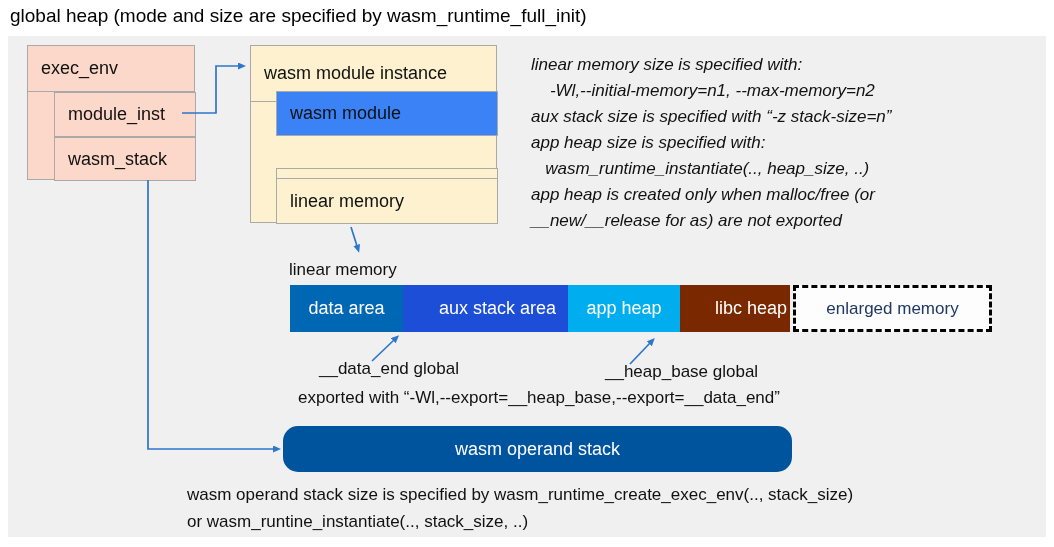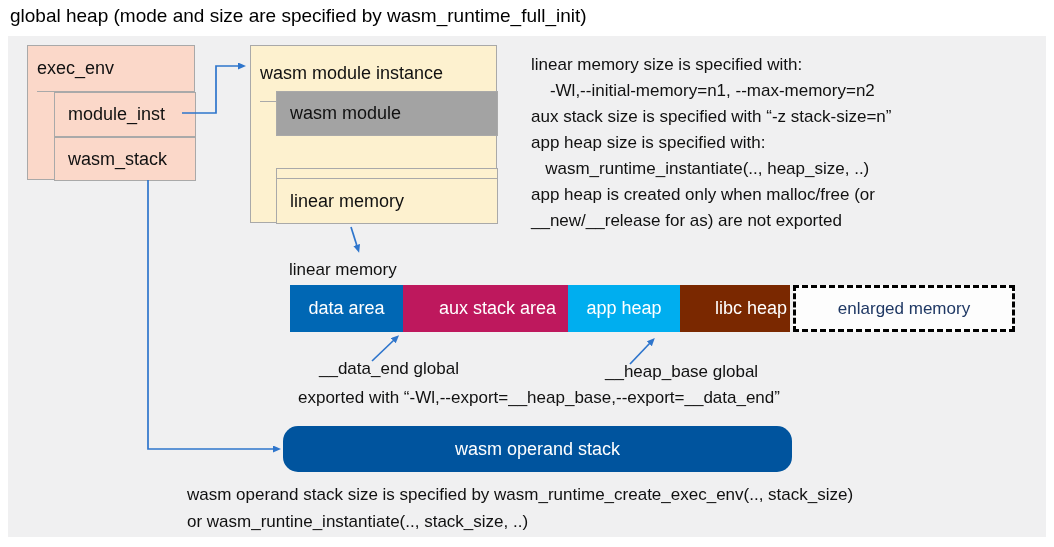--- a/index.html
+++ b/index.html
@@ -1,29 +1,29 @@
 <!DOCTYPE html>
 <html><head>
 <meta charset="utf-8">
 <style>
   html,body{margin:0;padding:0;background:#ffffff;}
   .stage{position:relative;width:1054px;height:547px;font-family:"Liberation Sans",sans-serif;color:#111;overflow:hidden;}
   .title{position:absolute;left:10px;top:5px;font-size:19px;color:#000;}
   .panel{position:absolute;left:8px;top:36px;width:1038px;height:501px;background:#f0f0f1;}
   .box{position:absolute;box-sizing:border-box;border:1px solid #a9a9a9;}
-  .box-header{box-sizing:border-box;height:46px;display:flex;align-items:center;font-size:18px;border-bottom:1px solid #a9a9a9;margin-left:9px;}
+  .box-header{box-sizing:border-box;height:46px;display:flex;align-items:center;padding-left:13px;font-size:18px;border-bottom:1px solid #a9a9a9;}
   .nested{display:flex;align-items:center;padding-left:13px;font-size:18px;}
   .outer-exec{left:27px;top:45px;width:168px;height:135px;}
   .outer-inst{left:250px;top:45px;width:247px;height:178px;}
   .outer-inst .box-header{height:56px;}
   .lm-label{position:absolute;left:289px;top:260px;font-size:17px;}
   .seg{position:absolute;top:285px;height:47px;display:flex;align-items:center;justify-content:center;color:#fff;font-size:18px;box-sizing:border-box;}
-  .enlarged{position:absolute;top:285px;height:47px;left:793px;width:222px;background:#fdfdfd;border:3px dashed #000;box-sizing:border-box;display:flex;align-items:center;justify-content:center;font-size:17px;}
+  .enlarged{position:absolute;top:285px;height:47px;left:793px;width:199px;background:#fdfdfd;border:3px dashed #000;box-sizing:border-box;display:flex;align-items:center;justify-content:center;font-size:17px;}
   .notes{position:absolute;left:531px;top:52px;font-size:17px;line-height:26px;}
-  .notes div{white-space:pre;}
+  .notes div{white-space:pre;font-style:italic;}
   .ann{position:absolute;font-size:17px;}
   .ann-data-end{left:319px;top:359px;}
   .ann-heap-base{left:605px;top:362px;}
   .ann-exported{left:298px;top:388px;white-space:pre;}
   .operand{position:absolute;left:283px;top:426px;width:509px;height:46px;display:flex;align-items:center;justify-content:center;color:#fff;font-size:18px;border-radius:15px;}
   .footer{position:absolute;left:187px;top:481px;font-size:17px;line-height:27px;}
   .footer div{white-space:pre;}
   svg.connectors{position:absolute;left:0;top:0;width:1054px;height:547px;pointer-events:none;}
   svg.connectors *{vector-effect:non-scaling-stroke;}
   .conn{fill:none;stroke:#2e75cc;stroke-width:1.7px;}
@@ -38,39 +38,39 @@
   <div class="panel" style="background-color: rgb(240, 240, 241);"></div>
 
   <div class="box outer-exec" style="background-color: rgb(251, 216, 201);">
     <div class="box-header">exec_env</div>
     <div class="box nested" style="left: 26px; top: 46px; width: 142px; height: 45px; background-color: rgb(251, 216, 201);">module_inst</div>
     <div class="box nested" style="left: 26px; top: 91px; width: 142px; height: 44px; background-color: rgb(251, 216, 201);">wasm_stack</div>
   </div>
 
   <div class="box outer-inst" style="background-color: rgb(253, 241, 207);">
     <div class="box-header">wasm module instance</div>
-    <div class="box nested" style="left: 25px; top: 45px; width: 222px; height: 45px; background-color: #a3a3a3;">wasm module</div>
+    <div class="box nested" style="left: 25px; top: 45px; width: 222px; height: 45px; background-color: #3b82f6;">wasm module</div>
     <div class="box nested" style="left: 25px; top: 90px; width: 222px; height: 42px; background-color: rgb(253, 241, 207); margin-top: 32px;">funcs, globals, tables</div>
     <div class="box nested" style="left: 25px; top: 132px; width: 222px; height: 46px; background-color: rgb(253, 241, 207);">linear memory</div>
   </div>
 
   <div class="notes">
     <div>linear memory size is specified with:</div>
     <div>    -Wl,--initial-memory=n1, --max-memory=n2</div>
     <div>aux stack size is specified with “-z stack-size=n”</div>
     <div>app heap size is specified with:</div>
     <div>   wasm_runtime_instantiate(.., heap_size, ..)</div>
     <div>app heap is created only when malloc/free (or</div>
     <div>__new/__release for as) are not exported</div>
   </div>
 
   <div class="lm-label">linear memory</div>
 
   <div class="seg" style="left: 290px; width: 113px; background-color: rgb(0, 103, 180);">data area</div>
-  <div class="seg" style="left: 403px; width: 189px; background-color: #be185d;">aux stack area</div>
+  <div class="seg" style="left: 403px; width: 189px; background-color: #1d4ed8;">aux stack area</div>
   <div class="seg" style="left: 568px; width: 112px; background-color: rgb(0, 174, 239);">app heap</div>
   <div class="seg" style="left: 680px; width: 110px; background-color: rgb(122, 40, 0); padding-left: 32px;">libc heap</div>
   <div class="enlarged" style="color: rgb(31, 56, 100);">enlarged memory</div>
 
   <div class="ann ann-heap-base">__heap_base global</div>
   <div class="ann ann-data-end">__data_end global</div>
   <div class="ann ann-exported">exported with “-Wl,--export=__heap_base,--export=__data_end”</div>
 
   <div class="operand" style="background-color: rgb(0, 84, 158);">wasm operand stack</div>
 

